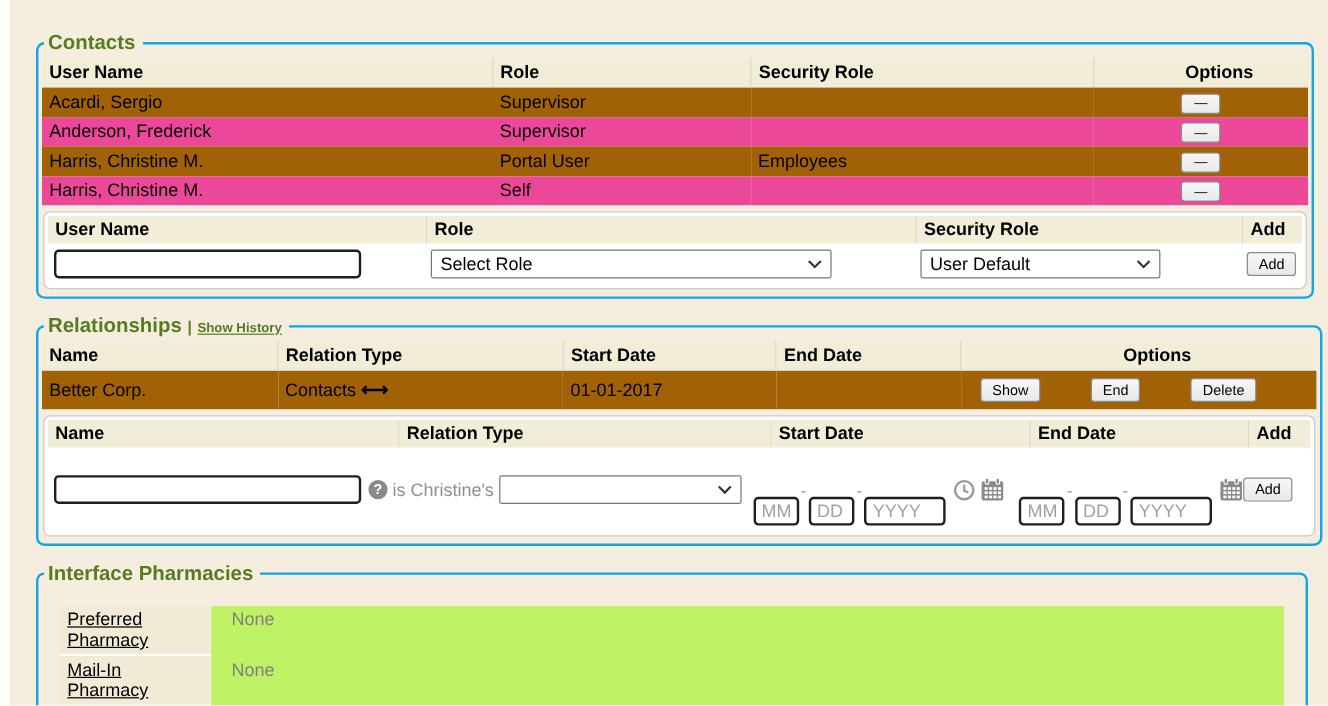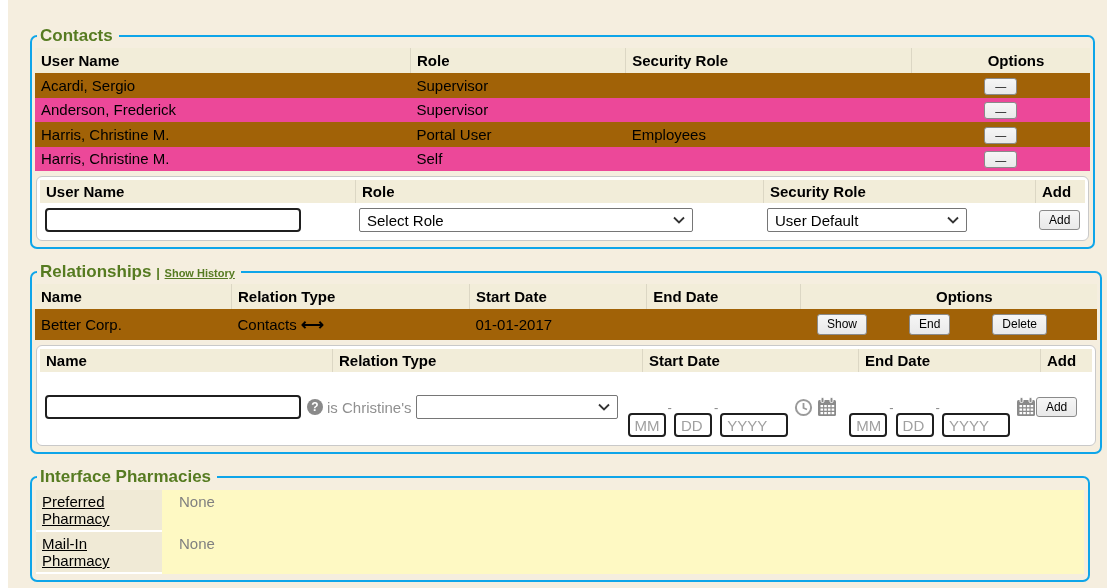--- a/index.html
+++ b/index.html
@@ -120,21 +120,21 @@
     width:16px; height:16px; border-radius:50%;
     background:#8a8a8a; color:#fff;
     font-size:12px; font-weight:bold;
     cursor:pointer; flex:0 0 auto;
   }
   .possessive { color:#909090; margin:0 4px 0 4px; white-space:nowrap; }
   .arrow { font-weight:bold; font-size:16px; }
   .opt-flex { display:flex; gap:42px; padding-left:10px; }
   .icon-btn { display:inline-flex; cursor:pointer; flex:0 0 auto; }
   
-  .ip-rows { background:#fef9c3; margin:1px; }
+  .ip-rows { background:#bef264; margin:15px; }
   .ip-row { display:flex; }
   .ip-label {
     width:126px;
     background:#F0EAD6;
     padding:3px 6px;
     border-bottom:2px solid #fff;
     flex:0 0 auto;
   }
   .ip-label a { color:#000; text-decoration:underline; cursor:pointer; }
   .ip-value { padding:3px 6px 3px 17px; color:#808080; min-height:42px; }

